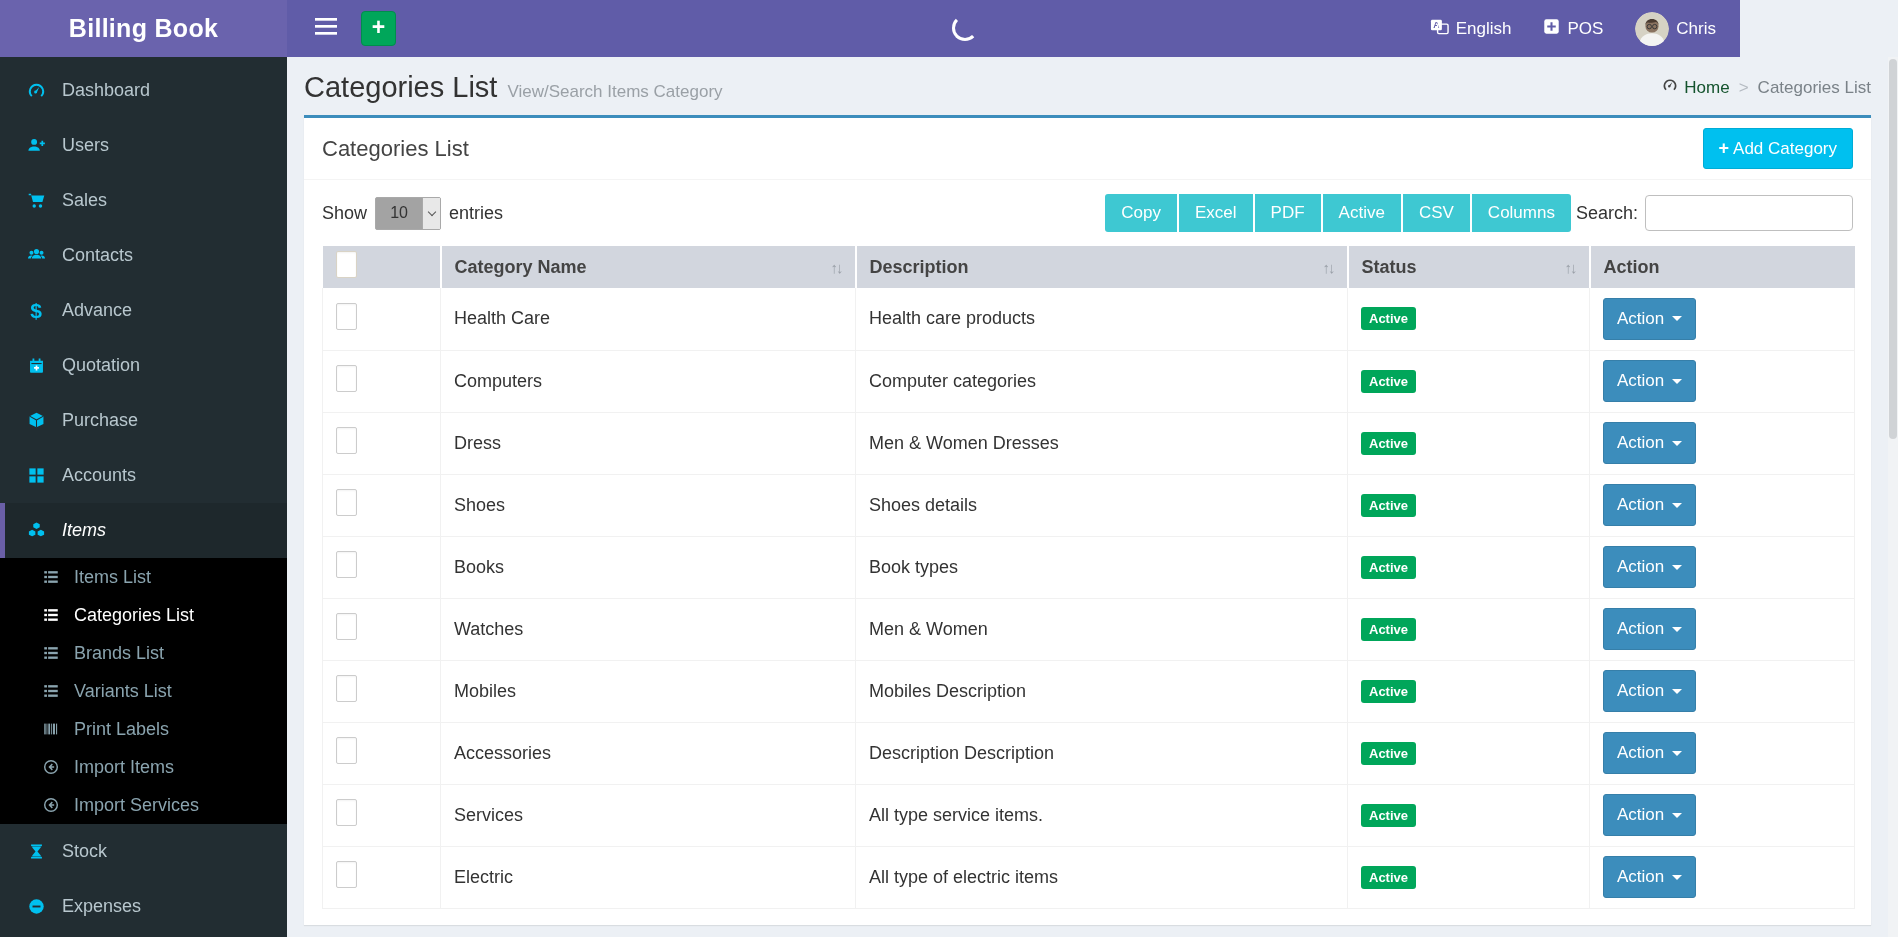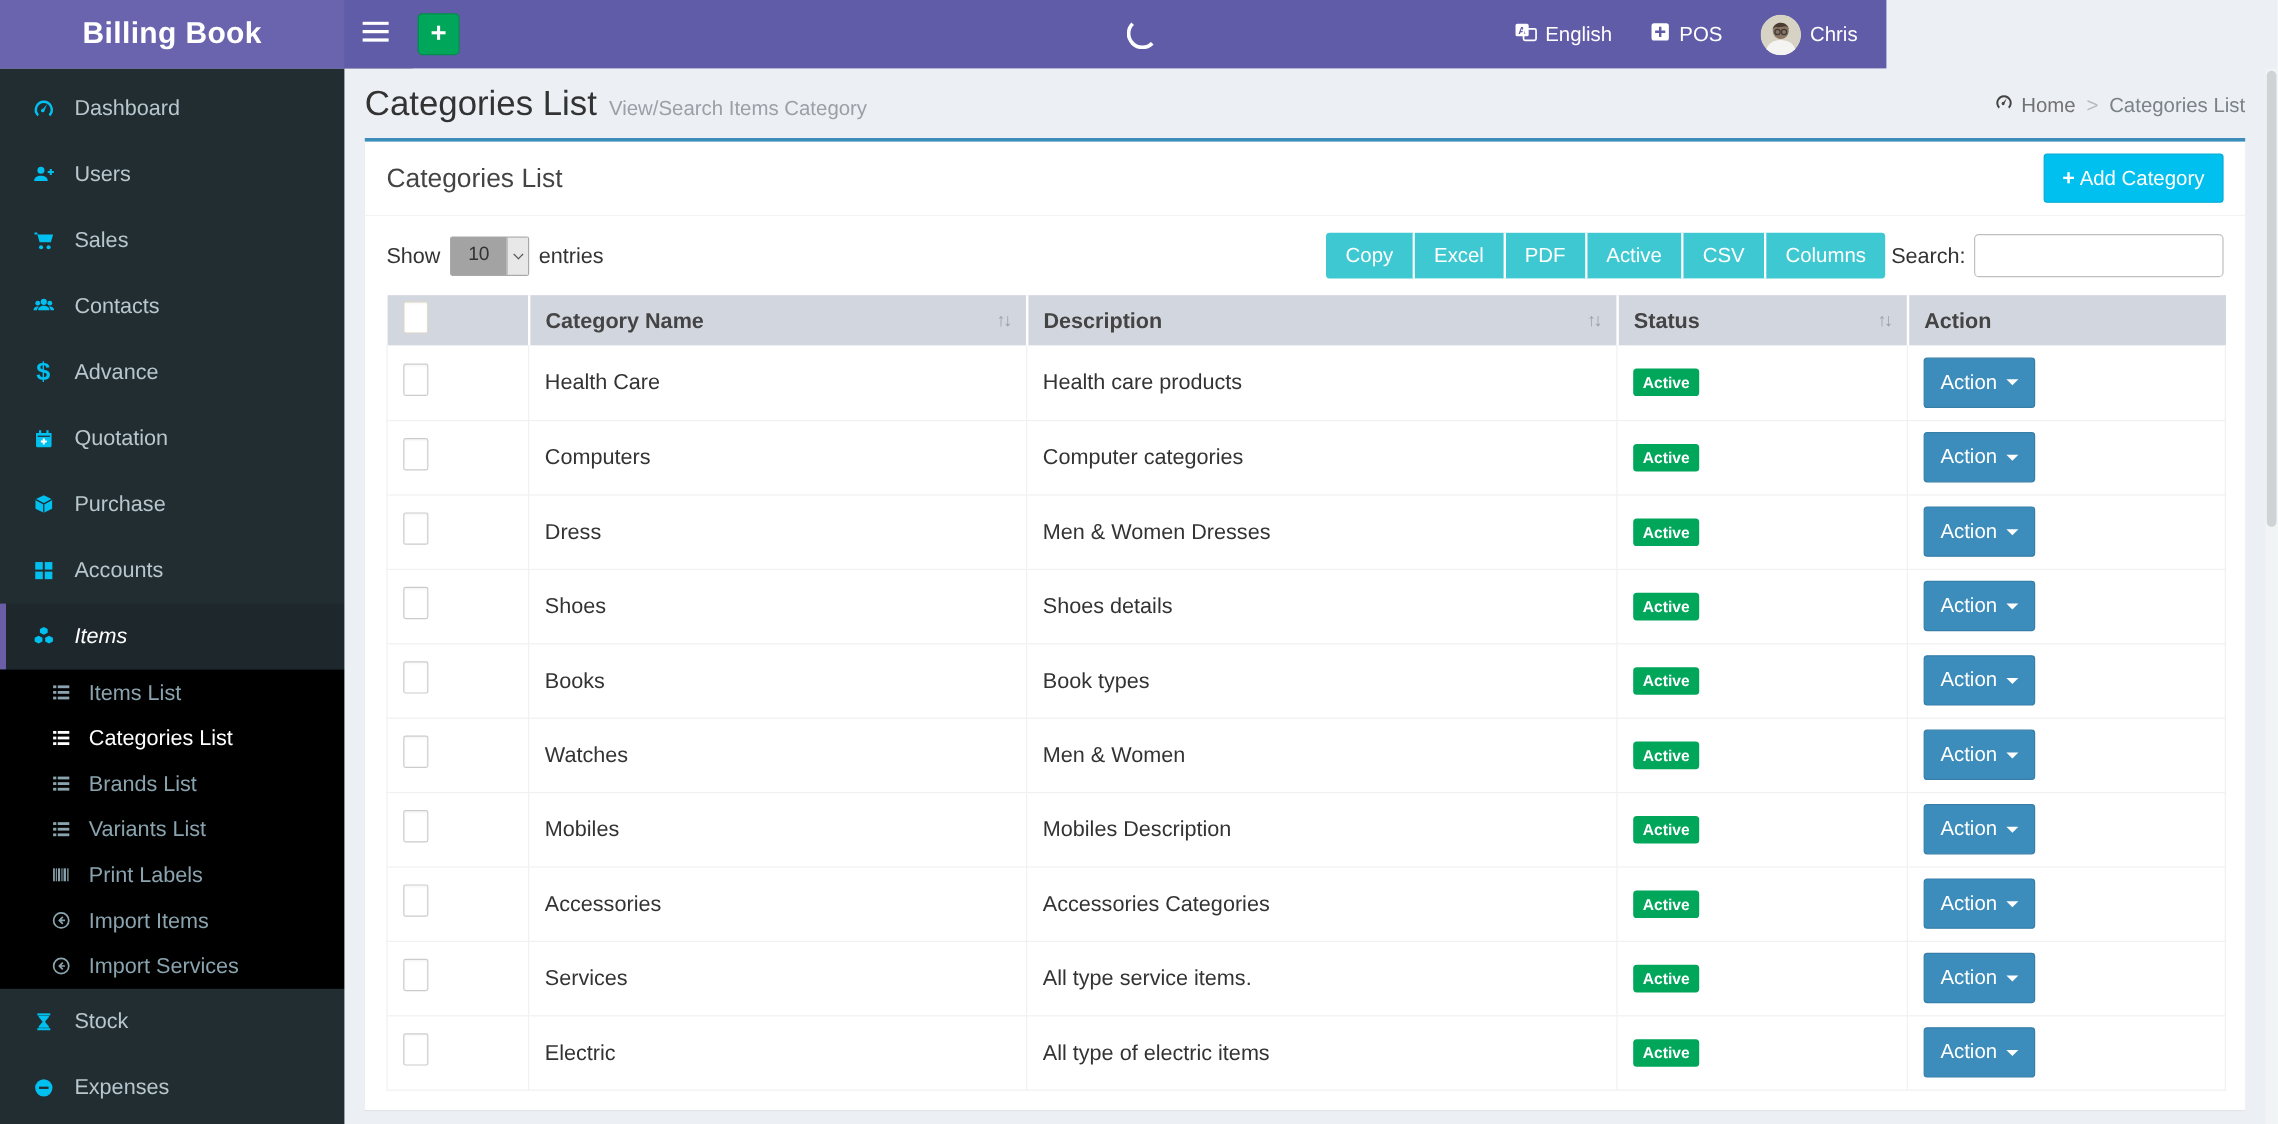--- a/index.html
+++ b/index.html
@@ -1,20 +1,20 @@
 <!DOCTYPE html>
 <html><head>
 <meta charset="utf-8">
 <style>
   * { box-sizing: border-box; margin: 0; padding: 0; }
   html,body { width:1898px; height:937px; overflow:hidden; }
   body { font-family:"Liberation Sans", sans-serif; background:#ecf0f5; position:relative; color:#333; }
 
   
-  .topbar { position:absolute; top:0; left:0; width:1572px; height:57px; background:#605ca8; display:flex; z-index:5; }
+  .topbar { position:absolute; top:0; left:0; width:1740px; height:57px; background:#605ca8; display:flex; z-index:5;gap:13px; }
   .logo { width:287px; height:57px; background:#6a63ad; color:#fff; font-size:25px; font-weight:bold; display:flex; align-items:center; justify-content:center; letter-spacing:.3px; cursor:pointer; }
   .nav { flex:1; position:relative; display:flex; align-items:center; }
   .hamburger { padding:0 15px; height:57px; display:flex; align-items:center; cursor:pointer; }
   .quick-add { width:35px; height:35px; margin-left:9px; background:#00a65a; border:1px solid #008d4c; border-radius:4px; color:#fff; font-size:23px; font-weight:bold; line-height:31px; text-align:center; cursor:pointer; }
   .spinner { position:absolute; left:652px; top:15px; width:26px; height:26px; border:3px solid transparent; border-bottom-color:#fff; border-left-color:#fff; border-radius:50%; animation:spin 1.1s linear infinite; }
   @keyframes spin { from{transform:rotate(0)} to{transform:rotate(360deg)} }
   .nav-right { margin-left:auto; display:flex; align-items:center; gap:32px; padding-right:24px; }
   .nav-link { display:flex; align-items:center; gap:7px; color:#fff; font-size:17px; cursor:pointer; }
   .avatar { width:34px; height:34px; border-radius:50%; overflow:hidden; flex:0 0 auto; }
 
@@ -35,21 +35,21 @@
   .sub-item.active .ic { color:#fff; }
   .si { width:19px; height:19px; } .si2 { width:18px; height:18px; }
   .dollar { font-size:21px; font-weight:bold; color:#00c0ef; }
 
   
   .content { position:absolute; top:57px; left:287px; width:1601px; height:880px; background:#ecf0f5; }
   .content-hdr { display:flex; align-items:center; justify-content:space-between; padding:14px 17px 11px 17px; }
   .page-title { font-size:29px; font-weight:500; color:#333; }
   .page-title small { font-size:17px; font-weight:400; color:#9aa0a6; margin-left:10px; }
   .breadcrumb { display:flex; align-items:center; gap:9px; font-size:17px; }
-  .crumb-home { display:flex; align-items:center; gap:6px; color:#737373; cursor:pointer; }
+  .crumb-home { display:flex; align-items:center; gap:6px; color:#14532d; cursor:pointer; }
   .crumb-sep { color:#b5bbc2; }
   .crumb-cur { color:#7a8288; }
 
   .panel { margin:0 17px; height:810px; background:#fff; border-top:3px solid #3c8dbc; box-shadow:0 1px 1px rgba(0,0,0,.08); }
   .panel-hdr { display:flex; align-items:center; justify-content:space-between; padding:10px 18px; border-bottom:1px solid #f4f4f4; }
   .panel-title { font-size:22px; font-weight:400; color:#444; }
   .btn-add { display:flex; align-items:center; gap:4px; background:#00c0ef; border:1px solid #00acd6; color:#fff; font-size:17px; padding:9px 15px; border-radius:3px; cursor:pointer; font-family:inherit; }
   .btn-add .plus { font-weight:bold; font-size:18px; }
 
   .controls { display:flex; align-items:center; padding:14px 18px; }
@@ -484,21 +484,21 @@
           <td>Mobiles Description</td>
           <td><span class="badge">Active</span></td>
           <td><button class="btn-action">
                 <span>Action</span>
                 <span class="caret"></span>
               </button></td>
         </tr>
         <tr>
           <td><span class="checkbox"></span></td>
           <td>Accessories</td>
-          <td>Accessories Categories</td>
+          <td>Description Description</td>
           <td><span class="badge">Active</span></td>
           <td><button class="btn-action">
                 <span>Action</span>
                 <span class="caret"></span>
               </button></td>
         </tr>
         <tr>
           <td><span class="checkbox"></span></td>
           <td>Services</td>
           <td>All type service items.</td>

